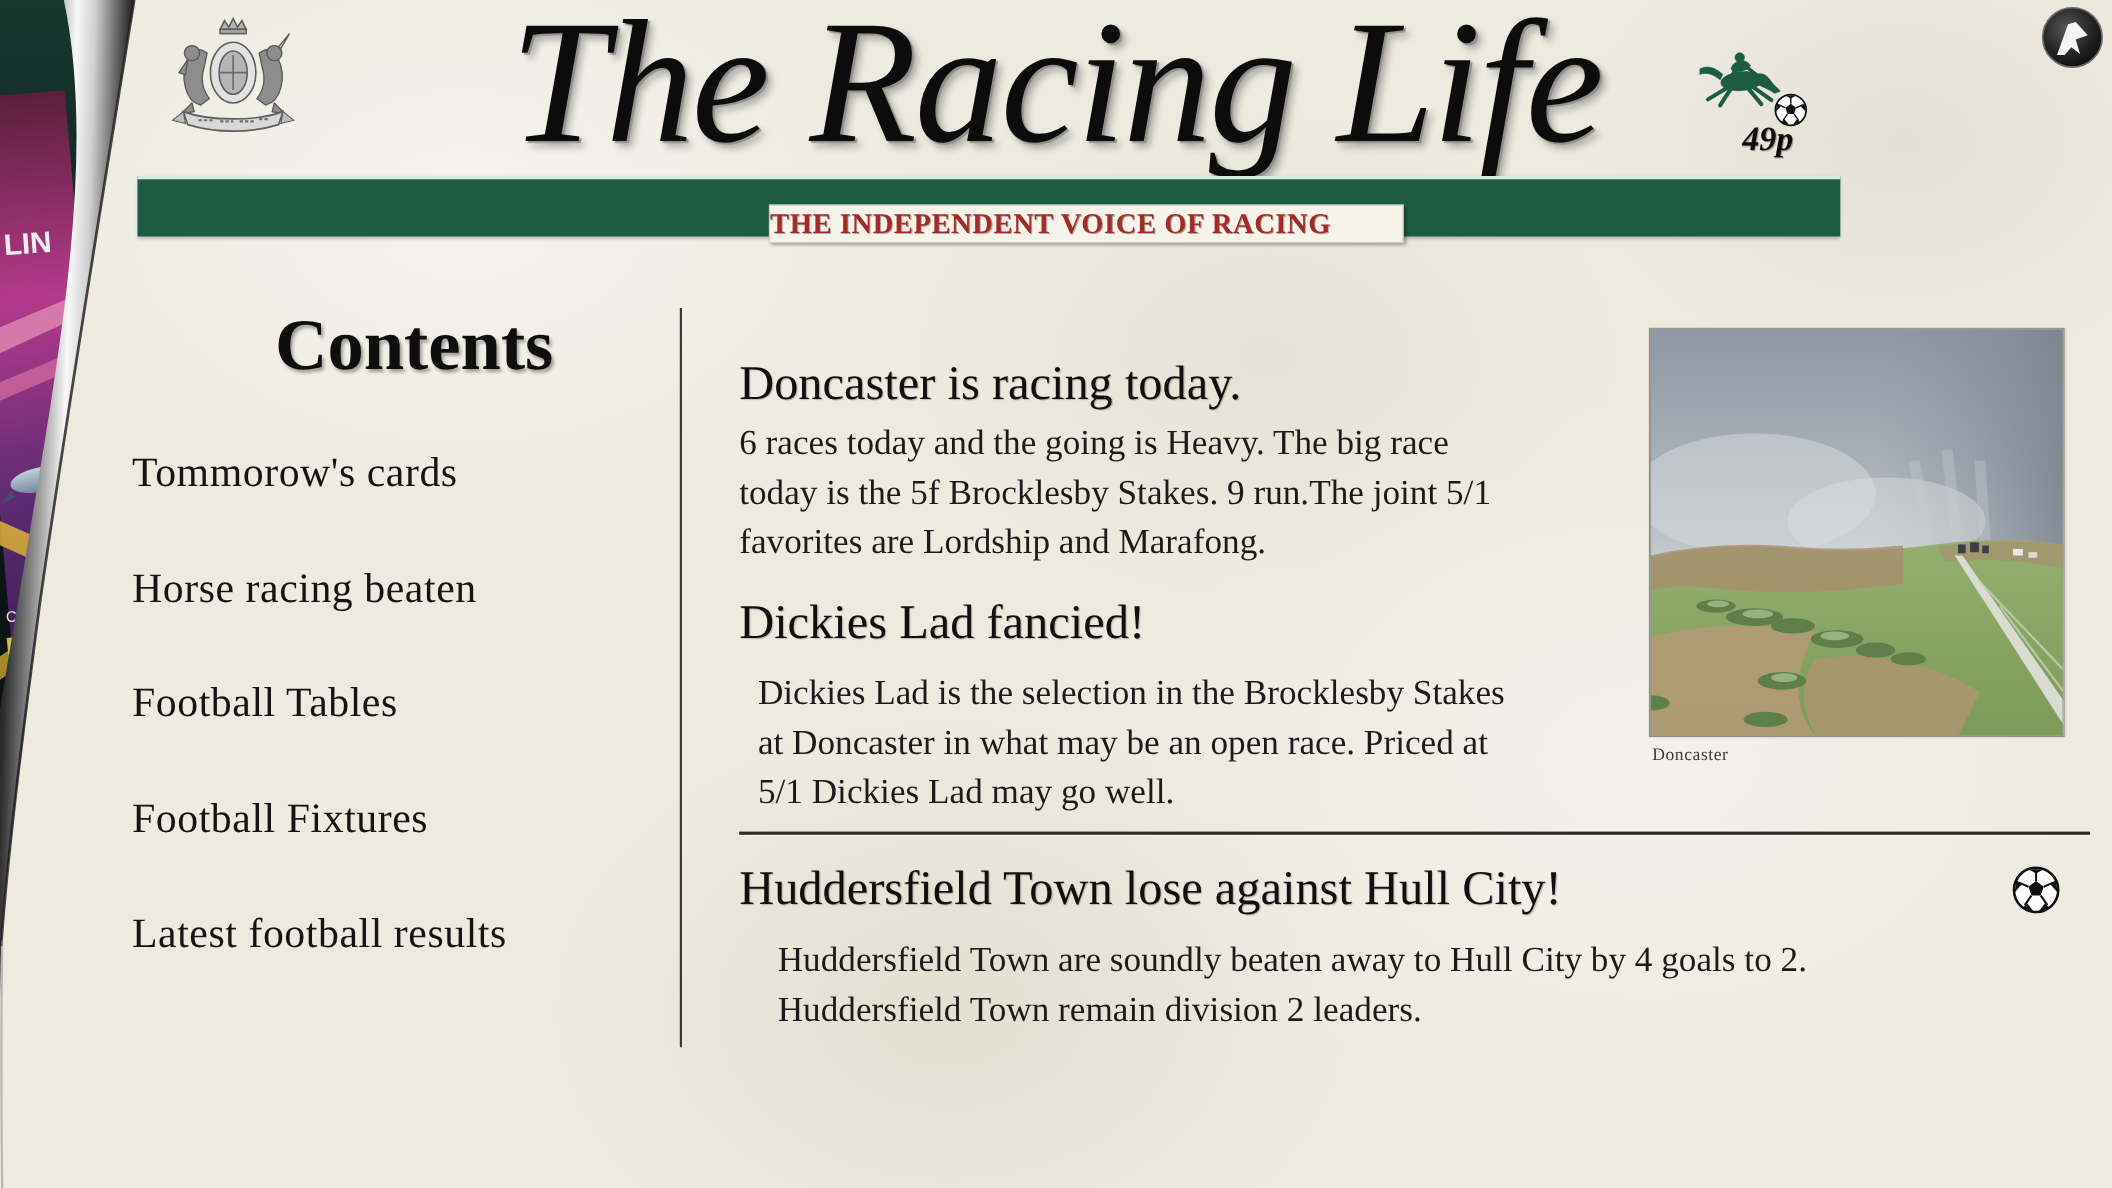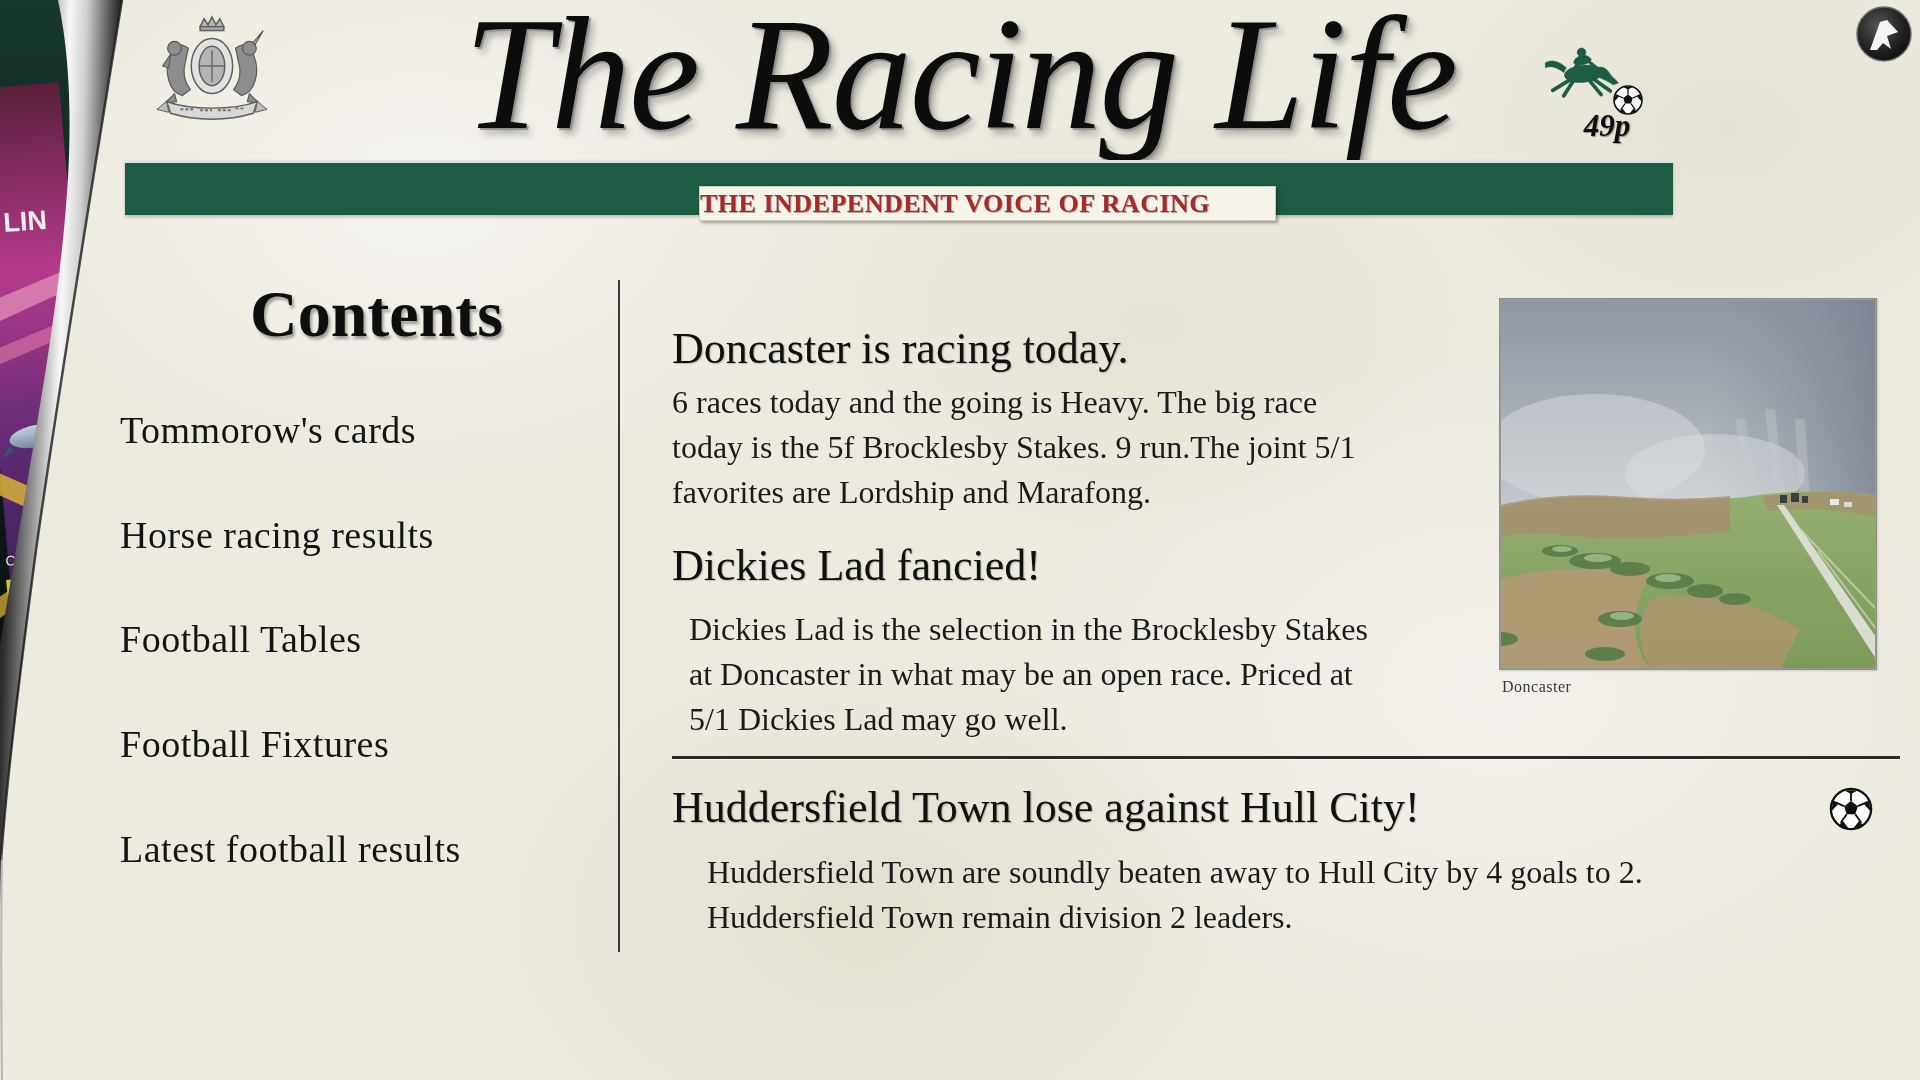--- a/index.html
+++ b/index.html
@@ -230,21 +230,21 @@
     <path d="M-14,16 L-4,-12 L3,-14 L14,-2 L3,2 L7,15 L-1,9 L-7,16 Z" fill="#f4f4f4"></path>
   </svg>
 
   <div class="abs band"></div>
   <div class="abs tagline-box">
     <span class="tagline">THE INDEPENDENT VOICE OF RACING</span>
   </div>
 
   <h2 class="abs contents-h">Contents</h2>
   <div class="abs toc-item" style="top:408px">Tommorow's cards</div>
-  <div class="abs toc-item" style="top:513px">Horse racing results</div>
+  <div class="abs toc-item" style="top:513px">Horse racing beaten</div>
   <div class="abs toc-item" style="top:617px">Football Tables</div>
   <div class="abs toc-item" style="top:722px">Football Fixtures</div>
   <div class="abs toc-item" style="top:827px">Latest football results</div>
 
   <div class="abs vrule"></div>
 
   <h3 class="abs headline h1">Doncaster is racing today.</h3>
   <p class="abs body-text p1">6 races today and the going is Heavy. The big race
 today is the 5f Brocklesby Stakes. 9 run.The joint 5/1
 favorites are Lordship and Marafong.</p>

